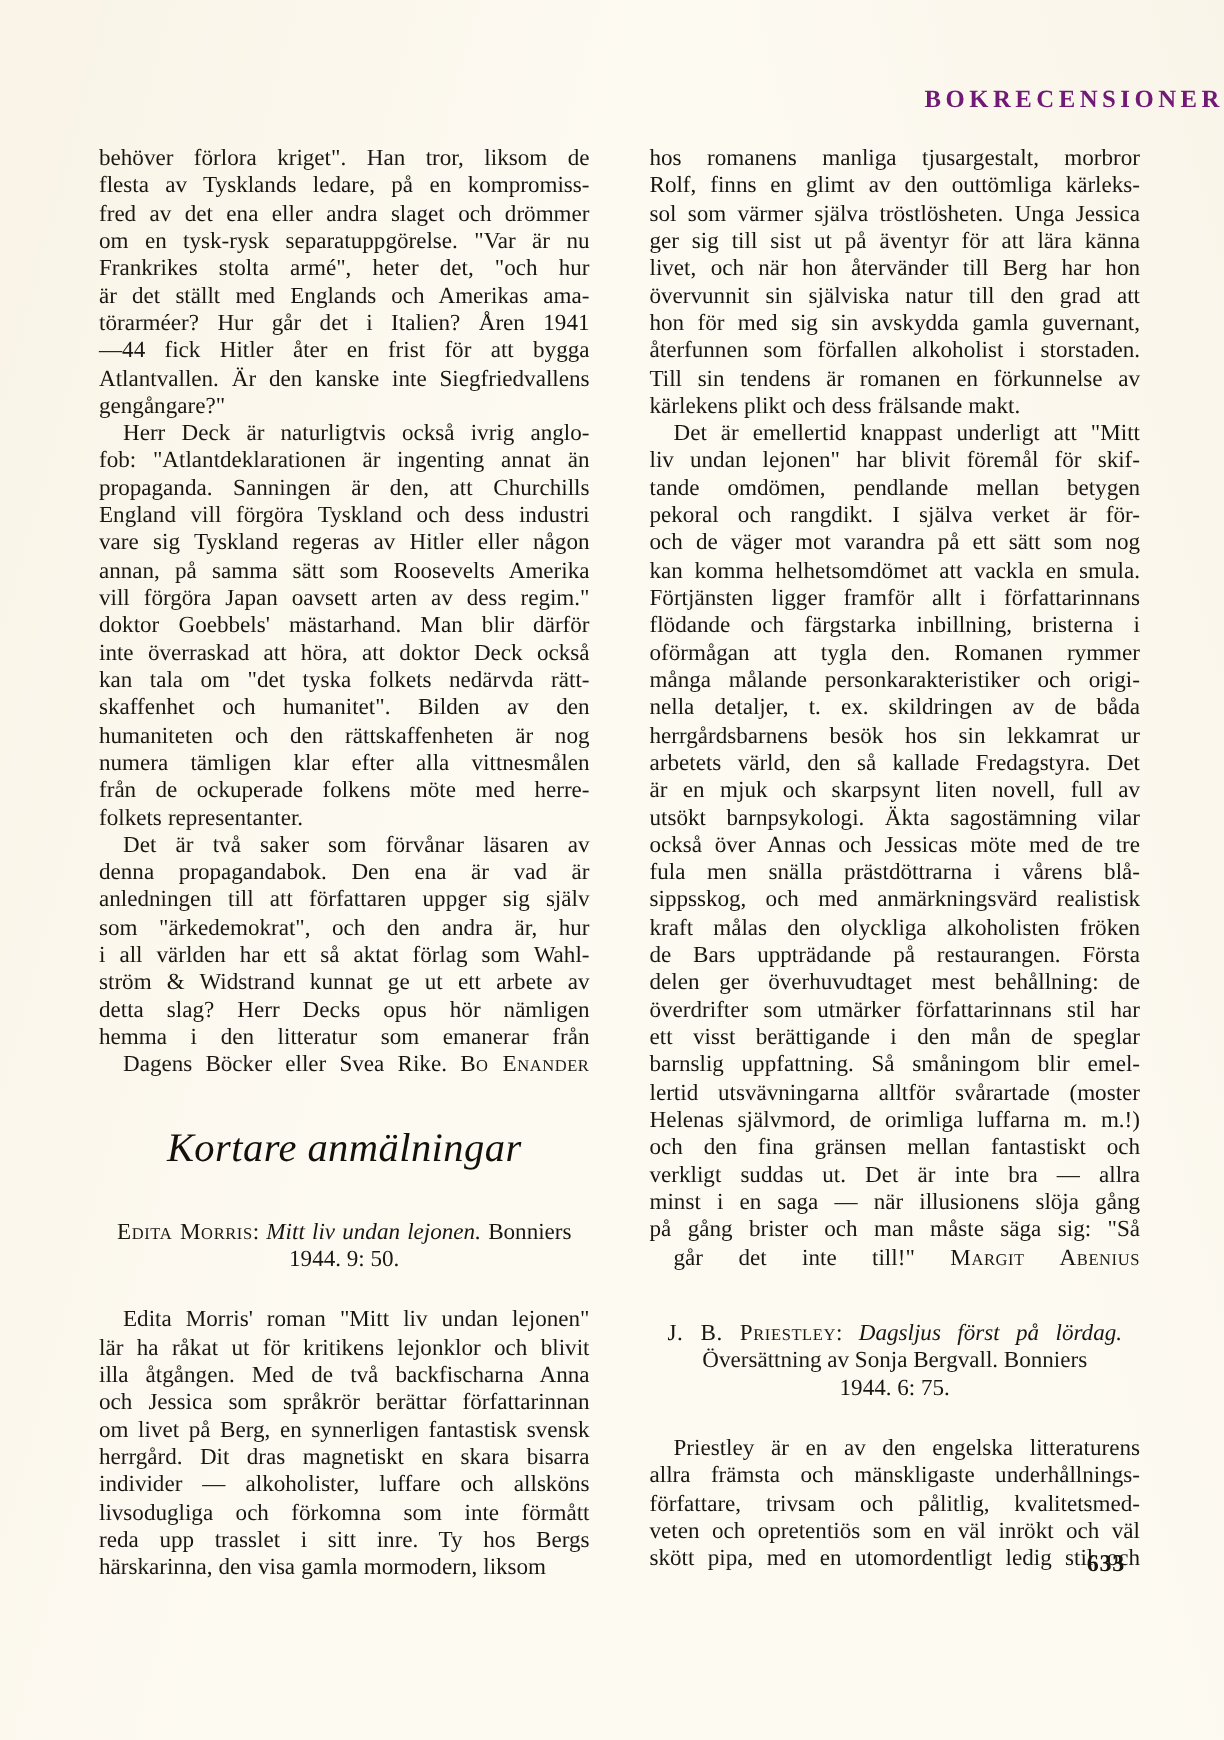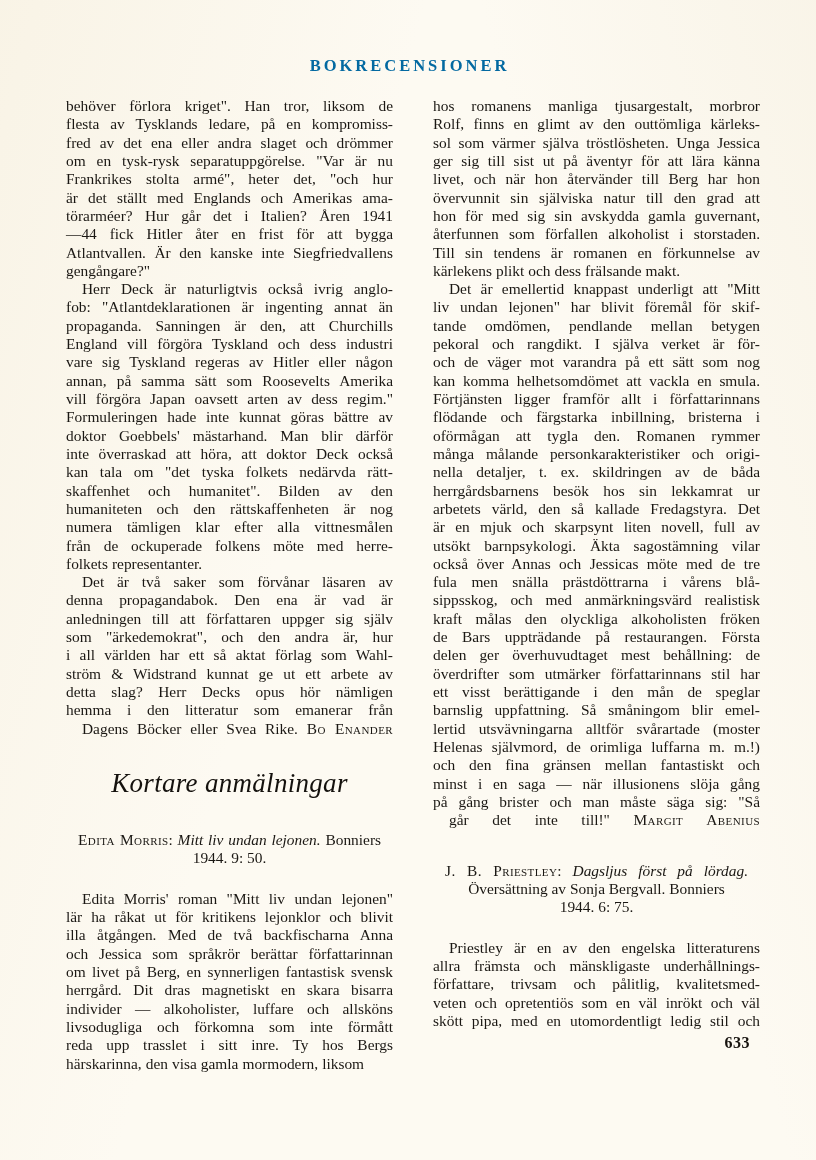--- a/index.html
+++ b/index.html
@@ -28,25 +28,25 @@
   .page {
     position: absolute;
     inset: 0;
     padding: 0;
   }
   .running-head {
     position: absolute;
     top: 56px;
     left: 0;
     right: 0;
-    text-align: center;
+    text-align: right;
     font-size: 16.5px;
     letter-spacing: 3.0px;
     font-weight: 700;
-    color: #0369a1;
+    color: #701a75;
     text-indent: 3.0px;
   }
   .columns {
     position: absolute;
     top: 97px;
     left: 66px;
     width: 694px;
     height: 950px;
   }
   .col {
@@ -160,21 +160,20 @@
             <span class="ln last">gengångare?"</span>
           </p>
           <p class="body">
             <span class="ln indent">Herr Deck är naturligtvis också ivrig anglo-</span>
             <span class="ln">fob: "Atlantdeklarationen är ingenting annat än</span>
             <span class="ln">propaganda. Sanningen är den, att Churchills</span>
             <span class="ln">England vill förgöra Tyskland och dess industri</span>
             <span class="ln">vare sig Tyskland regeras av Hitler eller någon</span>
             <span class="ln">annan, på samma sätt som Roosevelts Amerika</span>
             <span class="ln">vill förgöra Japan oavsett arten av dess regim."</span>
-            <span class="ln">Formuleringen hade inte kunnat göras bättre av</span>
             <span class="ln">doktor Goebbels' mästarhand. Man blir därför</span>
             <span class="ln">inte överraskad att höra, att doktor Deck också</span>
             <span class="ln">kan tala om "det tyska folkets nedärvda rätt-</span>
             <span class="ln">skaffenhet och humanitet". Bilden av den</span>
             <span class="ln">humaniteten och den rättskaffenheten är nog</span>
             <span class="ln">numera tämligen klar efter alla vittnesmålen</span>
             <span class="ln">från de ockuperade folkens möte med herre-</span>
             <span class="ln last">folkets representanter.</span>
           </p>
           <p class="body">
@@ -246,20 +245,21 @@
             <span class="ln">sippsskog, och med anmärkningsvärd realistisk</span>
             <span class="ln">kraft målas den olyckliga alkoholisten fröken</span>
             <span class="ln">de Bars uppträdande på restaurangen. Första</span>
             <span class="ln">delen ger överhuvudtaget mest behållning: de</span>
             <span class="ln">överdrifter som utmärker författarinnans stil har</span>
             <span class="ln">ett visst berättigande i den mån de speglar</span>
             <span class="ln">barnslig uppfattning. Så småningom blir emel-</span>
             <span class="ln">lertid utsvävningarna alltför svårartade (moster</span>
             <span class="ln">Helenas självmord, de orimliga luffarna m. m.!)</span>
             <span class="ln">och den fina gränsen mellan fantastiskt och</span>
+            <span class="ln">verkligt suddas ut. Det är inte bra — allra</span>
             <span class="ln">minst i en saga — när illusionens slöja gång</span>
             <span class="ln">på gång brister och man måste säga sig: "Så</span>
             <span class="ln sig-line"><span>går det inte till!"</span> <span class="signature">Margit Abenius</span></span>
           </p>
           <div class="spacer-md"></div>
           <p class="book-head">
             <span class="headline-left"><span class="author">J. B. Priestley</span>: <span class="title">Dagsljus först på lördag.</span></span>
             <span class="meta">Översättning av Sonja Bergvall. Bonniers</span>
             <span class="meta">1944. 6: 75.</span>
           </p>

